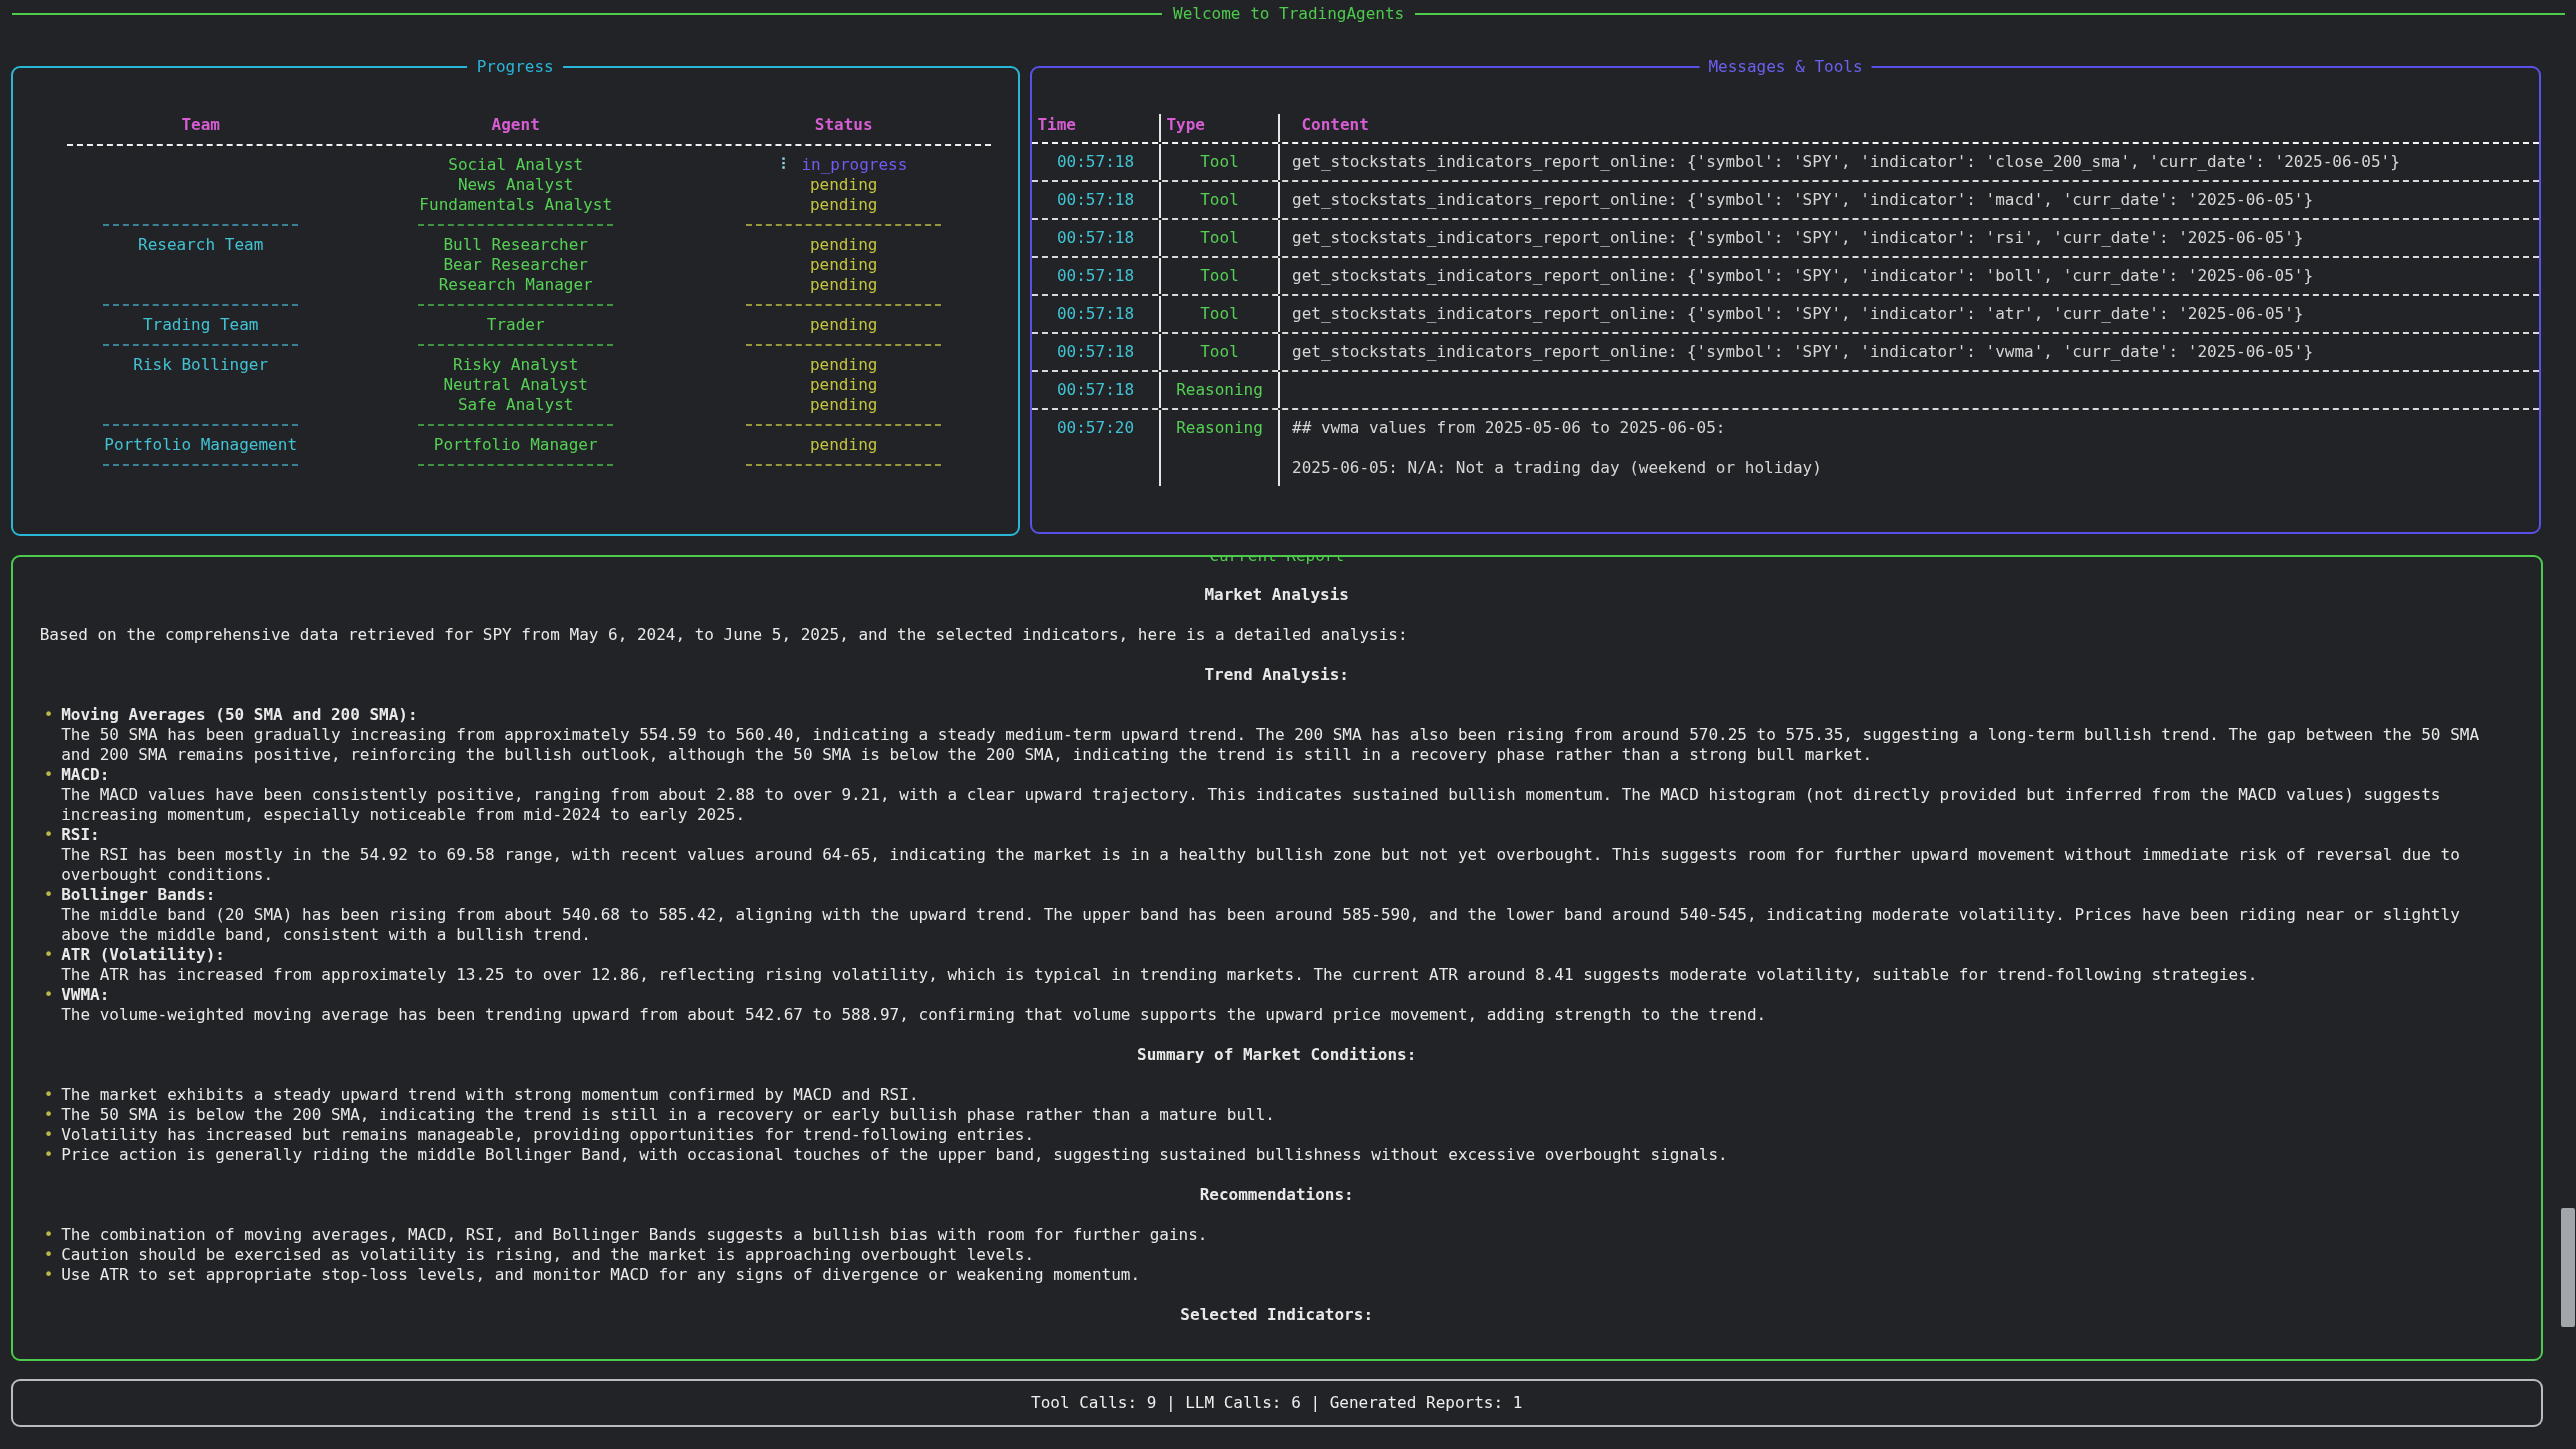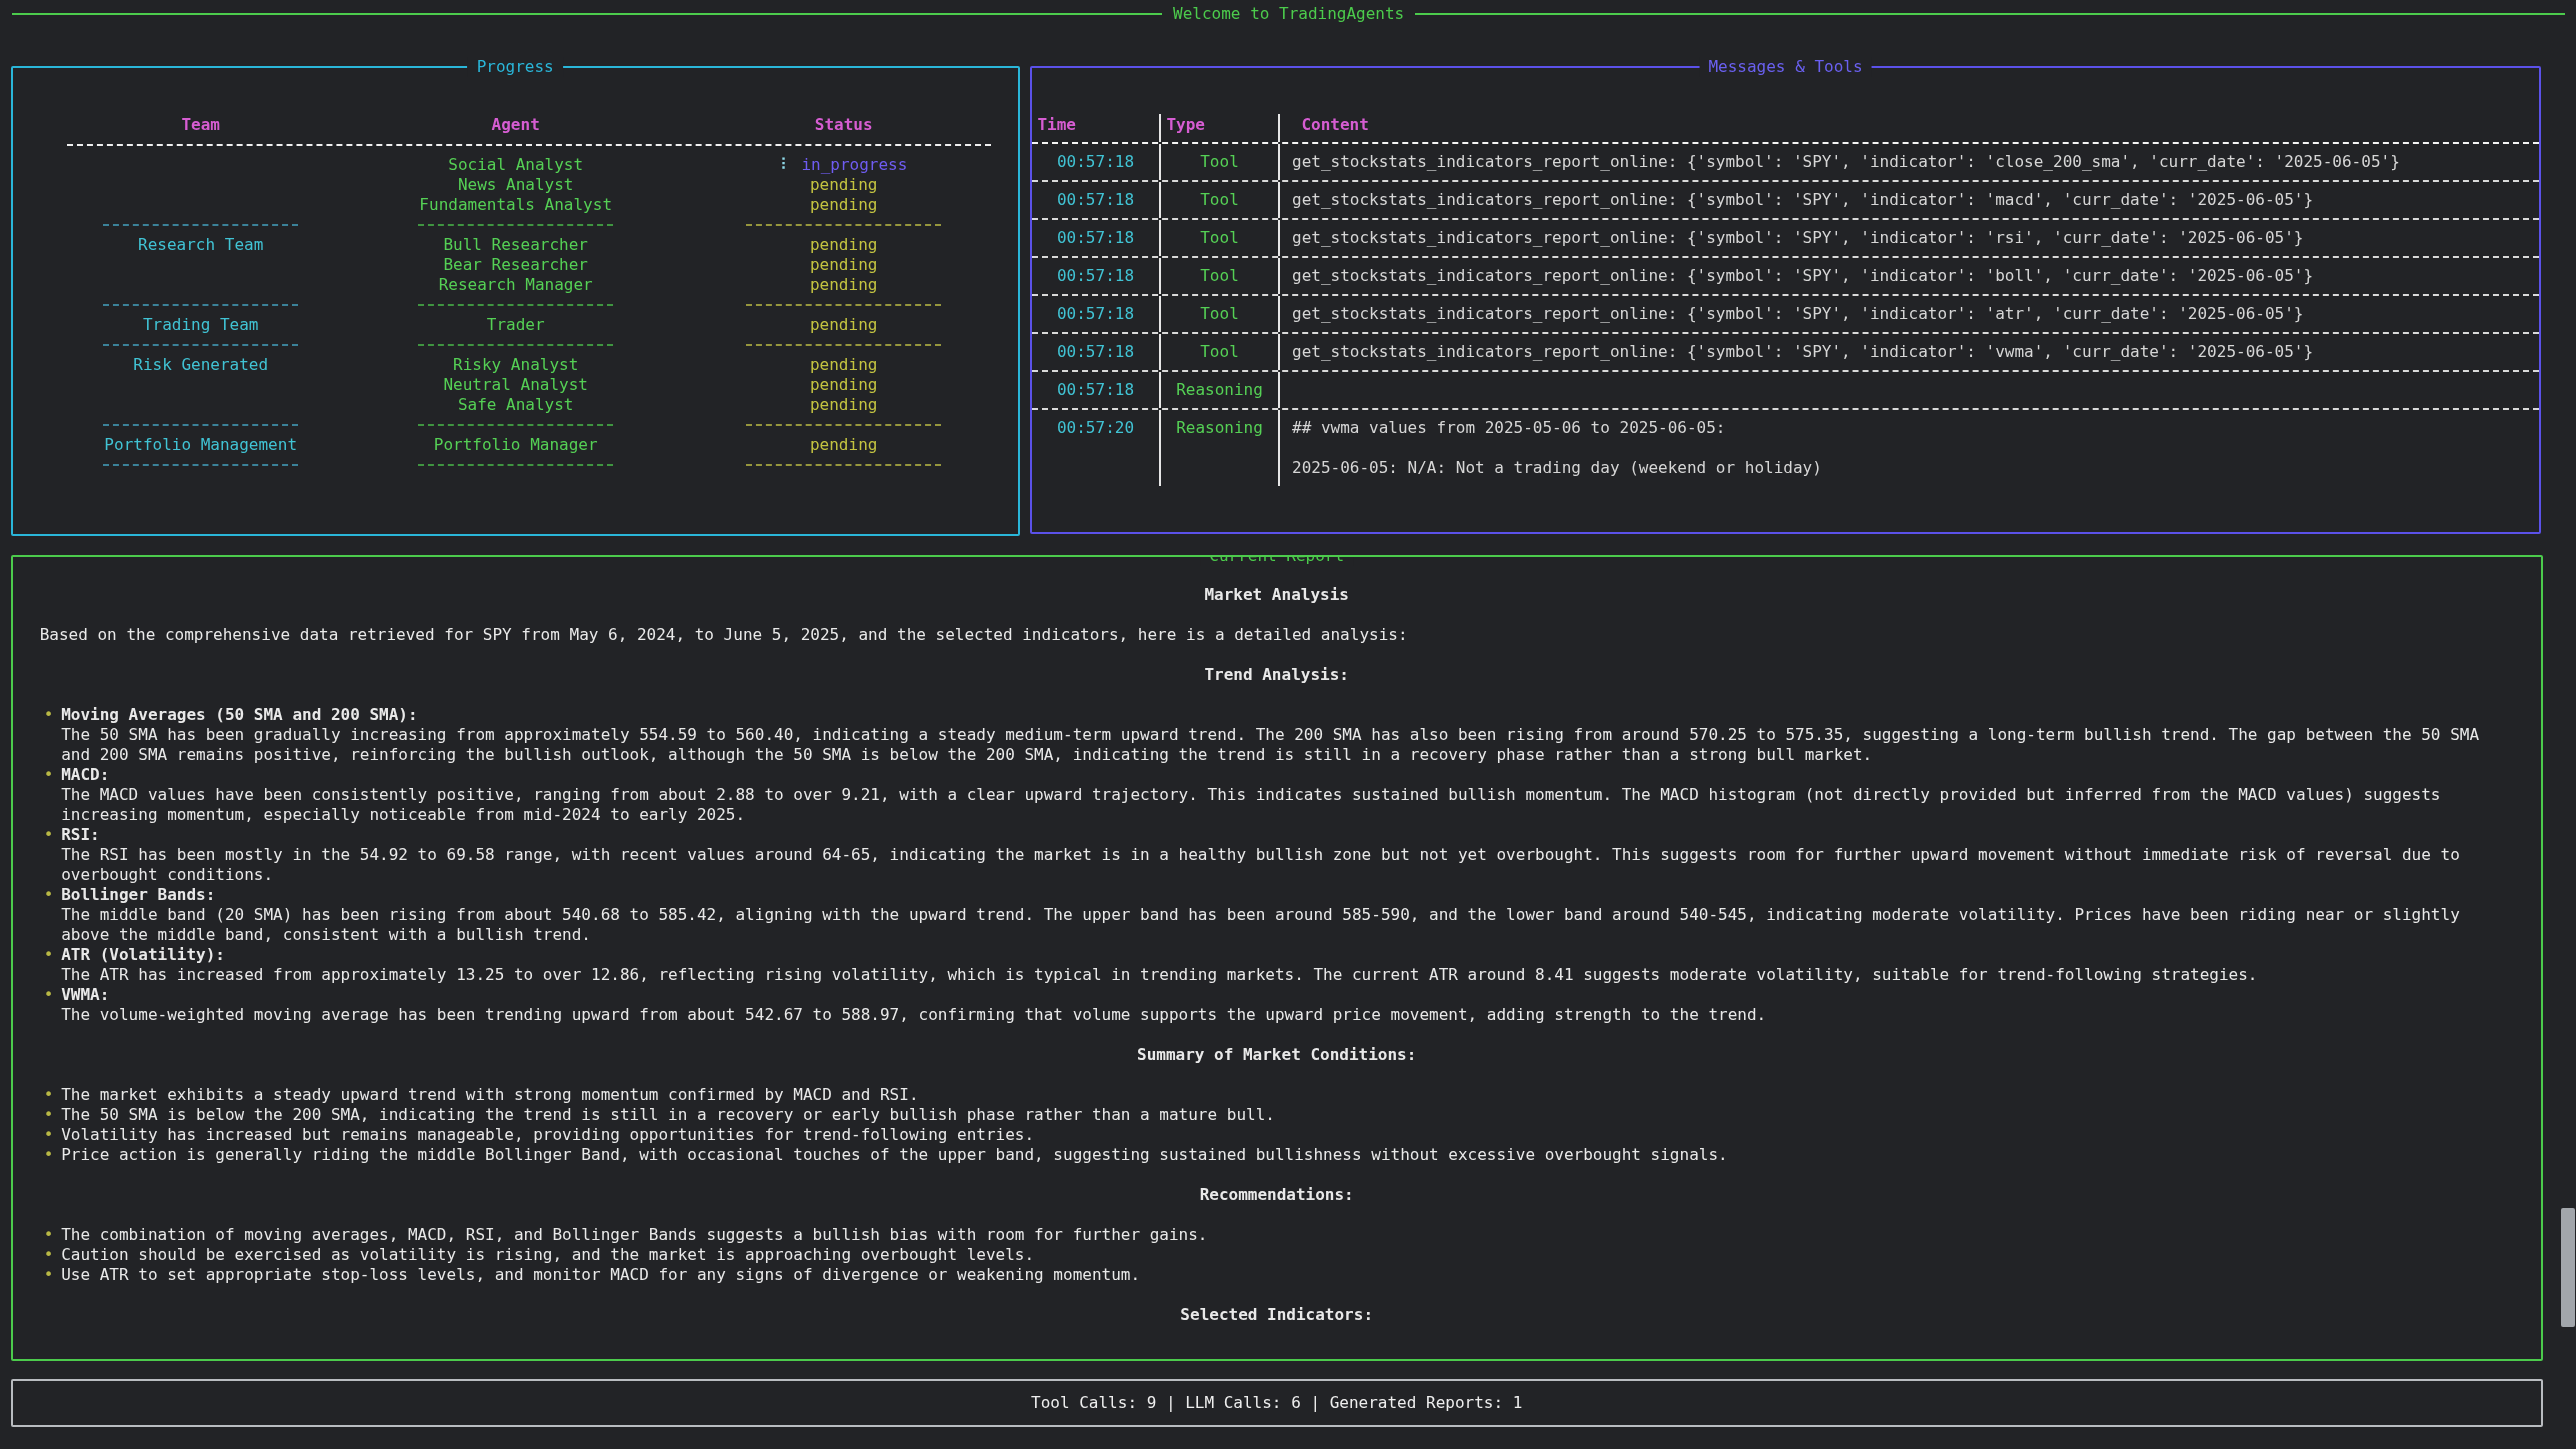--- a/index.html
+++ b/index.html
@@ -20,21 +20,21 @@
   .screen{
     position:relative;width:2576px;height:1449px;overflow:hidden;background:var(--bg);
     font-family:"DejaVu Sans Mono","Liberation Mono",monospace;
     font-size:16px;line-height:20px;color:#e9e9e9;
   }
   
   .welcome{position:absolute;left:12px;right:10.7px;top:4px;height:20px;display:flex;align-items:center;}
   .hline{flex:1;border-top:2px solid var(--green);height:0;}
   .welcome-title{padding:0 10.7px;color:var(--green);white-space:nowrap;}
   
-  .panel{position:absolute;border:2px solid;border-radius:2px;box-sizing:border-box;}
+  .panel{position:absolute;border:2px solid;border-radius:9px;box-sizing:border-box;}
   .panel-title{position:absolute;top:-11.4px;left:50%;transform:translateX(-50%);
     background:var(--bg);padding:0 9.4px;white-space:nowrap;}
   .progress-panel{left:10.7px;top:66px;width:1009px;height:470px;border-color:var(--cyan-border);}
   .progress-panel .panel-title{color:var(--cyan-border);}
   .messages-panel{left:1030px;top:66px;width:1511px;height:468px;border-color:var(--purple);}
   .messages-panel .panel-title{color:#6a60f0;}
   .report-panel{left:10.7px;top:555px;width:2532px;height:806px;border-color:var(--green);overflow:hidden;}
   .report-panel .panel-title{color:var(--green);}
   .footer-panel{left:10.7px;top:1379px;width:2532px;height:48px;border-color:#b9bcc0;
     display:flex;align-items:center;justify-content:center;color:#eeeeee;}
@@ -161,21 +161,21 @@
             <div class="sep sep-team"></div>
           </div>
       <div class="pcell">
             <div class="sep sep-agent"></div>
           </div>
       <div class="pcell">
             <div class="sep sep-status"></div>
           </div>
     </div>
         <div class="prow">
-        <div class="pcell team">Risk Generated</div>
+        <div class="pcell team">Risk Bollinger</div>
         <div class="pcell agent">Risky Analyst</div>
         <div class="pcell status st-pending">pending</div>
       </div>
         <div class="prow">
         <div class="pcell team"></div>
         <div class="pcell agent">Neutral Analyst</div>
         <div class="pcell status st-pending">pending</div>
       </div>
         <div class="prow">
         <div class="pcell team"></div>

